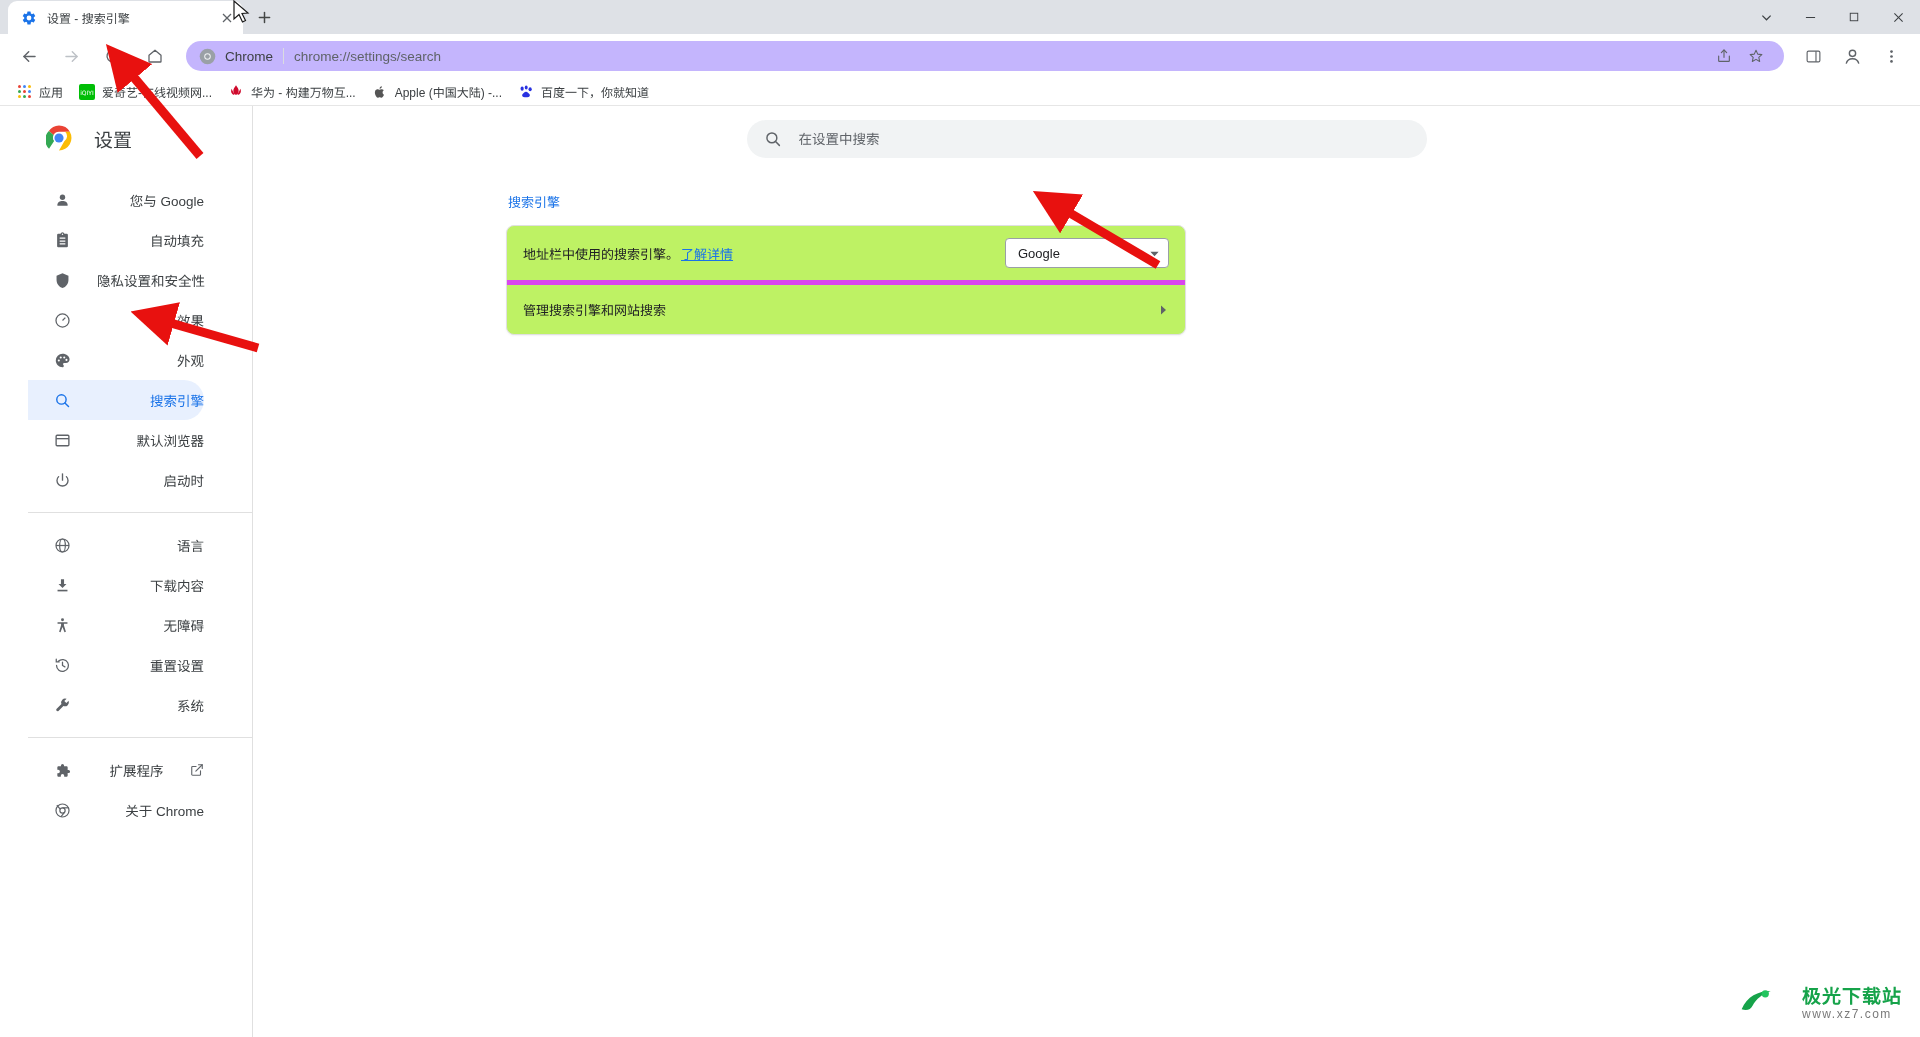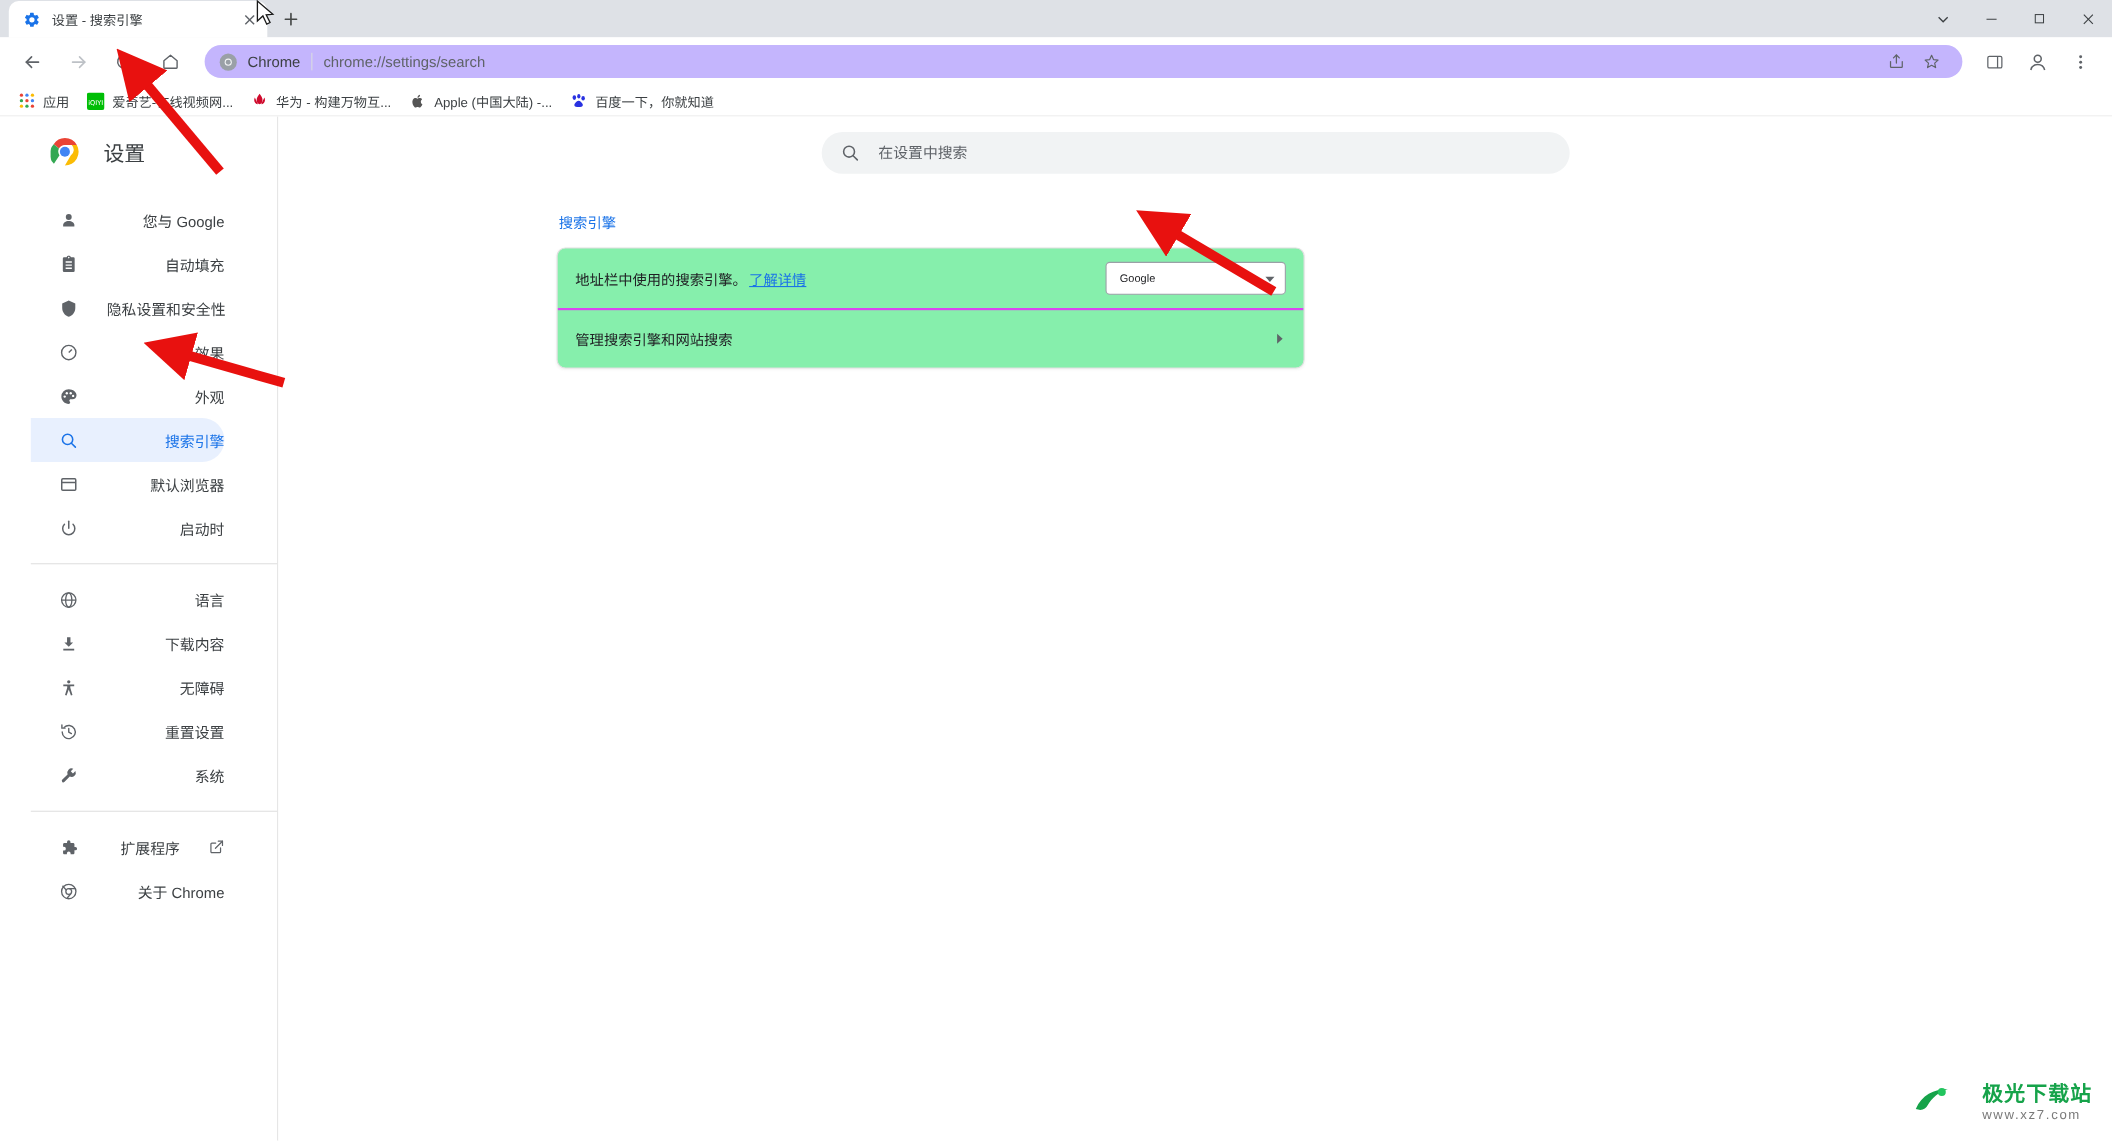--- a/index.html
+++ b/index.html
@@ -153,38 +153,38 @@
   .searchbar .s-ico { width: 19px; height: 19px; color: #5f6368; flex: 0 0 19px;
     display: flex; align-items: center; justify-content: center; }
   .searchbar input {
     flex: 1; border: none; outline: none; background: transparent;
     margin-left: 16px; font-size: 13.5px; color: #3c4043;
     font-family: "Liberation Sans", "DejaVu Sans", sans-serif;
   }
   .searchbar input::placeholder { color: #5f6368; }
   .section-title { font-size: 13px; color: #1a73e8; margin-bottom: 14px; padding-left: 2px; }
   .card {
-    background: #86efac;
+    background: #bef264;
     border: 1px solid #e0e0e0;
     border-radius: 8px;
     box-shadow: 0 1px 2px rgba(60,64,67,.06);
     overflow: hidden;
   }
   .row {
     display: flex; align-items: center;
     min-height: 54px; padding: 0 16px;
   }
-  .row + .row { border-top: 2px solid #d946ef; }
+  .row + .row { border-top: 5px solid #d946ef; }
   .row-text { flex: 1; font-size: 13px; color: #202124; }
   .row-link { color: #1a73e8; text-decoration: underline; margin-left: 2px; }
   .select-box {
     width: 164px; height: 30px;
     border: 1px solid #9aa0a6; border-radius: 4px;
     display: flex; align-items: center; padding: 0 8px 0 12px;
-    font-size: 10px; color: #202124;
+    font-size: 13px; color: #202124;
     background: #fff;
   }
   .select-box .sel-val { flex: 1; }
   .select-box .caret { color: #5f6368; display: flex; align-items: center; }
   .arrow-right { color: #5f6368; display: flex; align-items: center; }
 
   
   .anno { position: absolute; pointer-events: none; }
 
   

